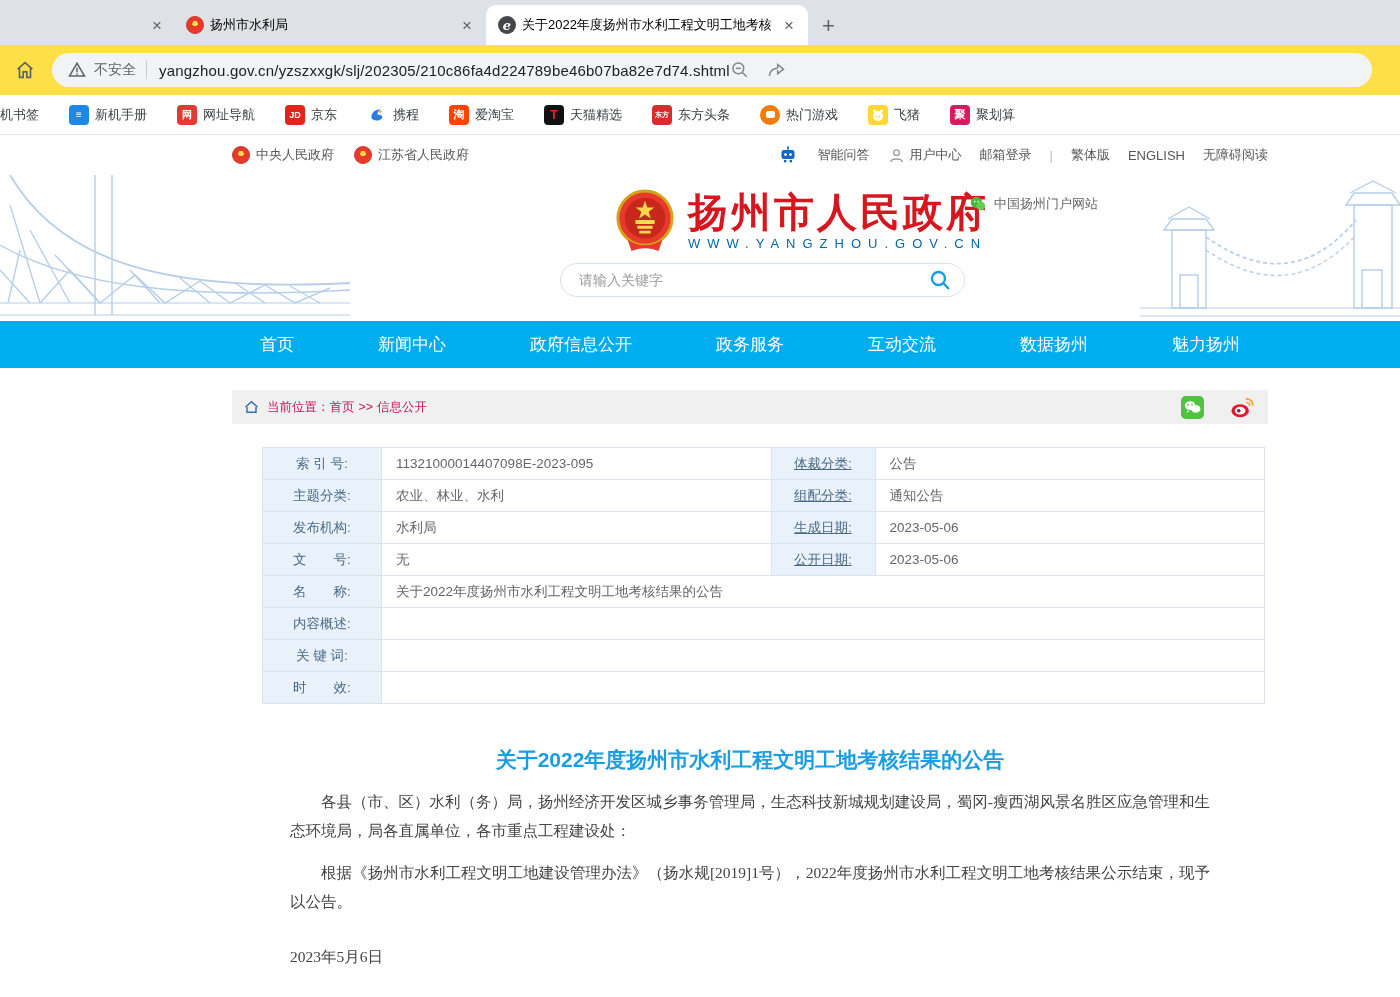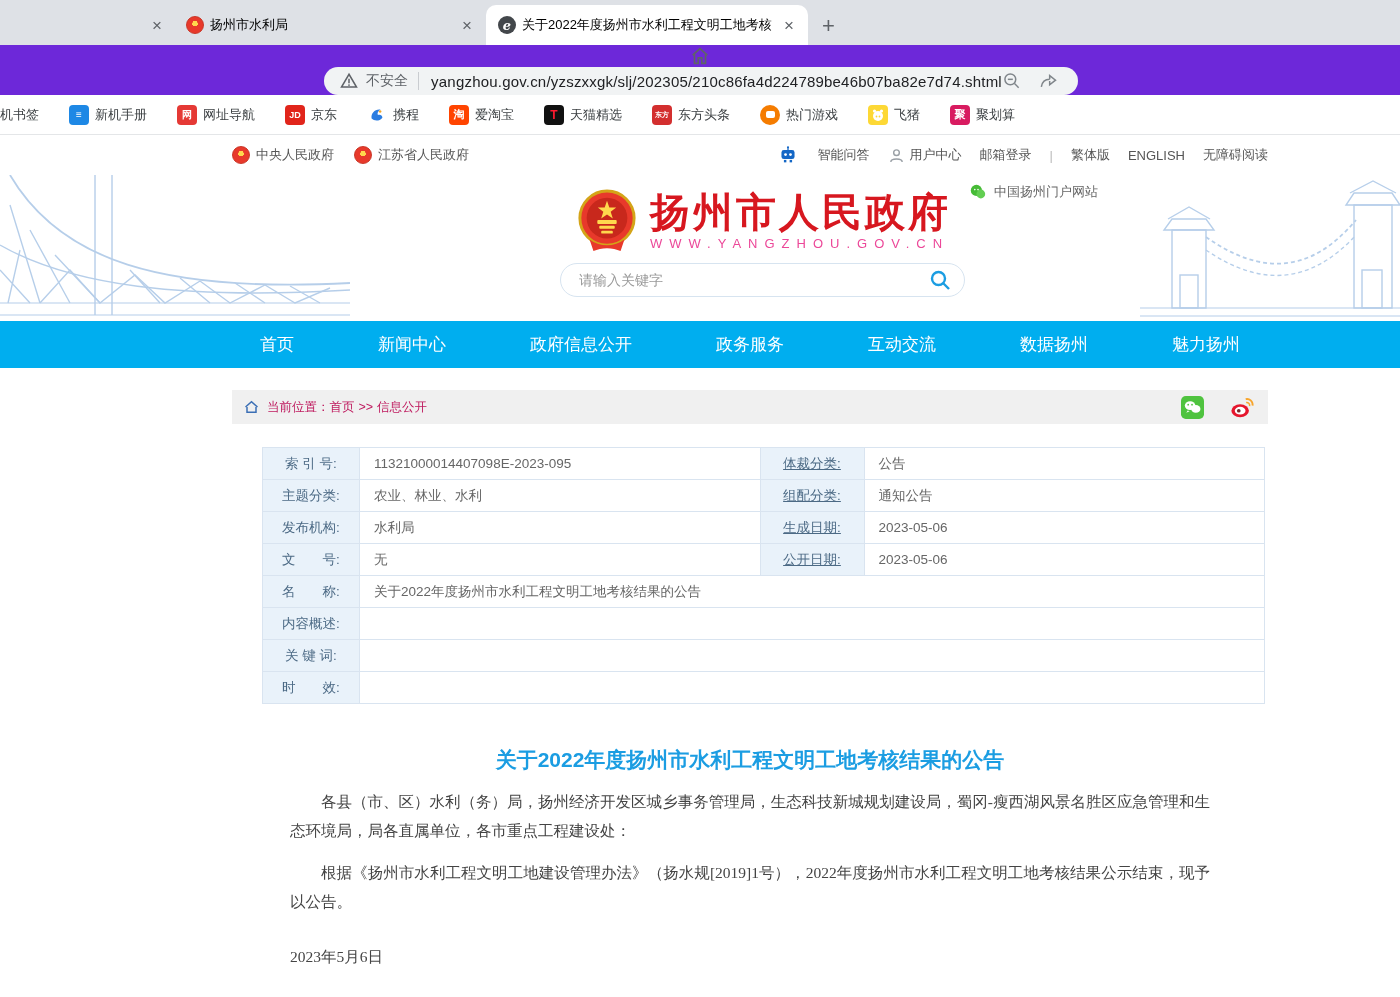--- a/index.html
+++ b/index.html
@@ -15,21 +15,21 @@
   .close-x { color:#5f6368; font-size:17px; line-height:1; padding:2px 4px; cursor:pointer; }
   .favicon { width:18px; height:18px; flex:0 0 18px; }
   .emblem-fav { width:18px; height:18px; border-radius:50%;
       background:radial-gradient(circle at 50% 42%, #ffd84d 0 22%, #e8392b 23% 100%);
       border:1px solid #c93425; }
   .dark-fav { width:18px; height:18px; border-radius:50%; background:#43474b; color:#fff;
       font-size:13px; font-weight:bold; font-style:italic; display:flex; align-items:center;
       justify-content:center; font-family:"DejaVu Serif",serif; }
   .newtab { font-size:22px; color:#5f6368; margin:0 0 6px 14px; cursor:pointer; }
 
-  .toolbar { height:50px; background:#6d28d9; display:flex; align-items:center; padding:0 14px;flex-direction:column; }
+  .toolbar { height:50px; background:#fde047; display:flex; align-items:center; padding:0 14px; }
   .tool-ic { width:22px; height:22px; color:#5f6368; }
   .addrbar { flex:1; height:34px; background:#f1f3f4; border-radius:17px; margin:0 14px 0 16px;
              display:flex; align-items:center; padding:0 16px; }
   .sec-label { color:#5f6368; font-size:14px; margin:0 10px 0 8px; }
   .addr-sep { width:1px; height:18px; background:#c9ccd0; margin-right:12px; }
   .url { font-size:15px; color:#202124; letter-spacing:.2px; }
   .addr-right { display:flex; align-items:center; gap:16px; margin-right:4px; }
 
   .bookmarks { height:40px; background:#fff; border-bottom:1px solid #e4e6e8;
                display:flex; align-items:center; gap:30px; padding:0 4px; font-size:13px; color:#3c4043; }
@@ -48,24 +48,24 @@
   .util-inner { width:1036px; margin-left:232px; display:flex; align-items:center; font-size:13px; color:#555; }
   .gov-link { display:flex; align-items:flex-end; gap:6px; margin-right:20px; cursor:pointer; }
   .util-right { margin-left:auto; display:flex; align-items:center; gap:18px; }
   .util-right span { cursor:pointer; }
   .util-div { color:#bbb; cursor:default !important; }
 
   
   .banner { height:146px; position:relative; background:#fff; }
   .banner .art { position:absolute; top:0; opacity:.85; pointer-events:none; }
   .art-left { left:0; } .art-right { right:0; }
-  .brandrow { position:absolute; left:576px; top:14px; display:flex; align-items:center; gap:12px; }
+  .brandrow { position:absolute; left:614px; top:14px; display:flex; align-items:center; gap:12px; }
   .site-name { font-size:40px; font-weight:bold; color:#d7171f; letter-spacing:3px; line-height:1.05; }
-  .site-url { font-size:13px; color:#ec4899; letter-spacing:7px; margin-top:3px; }
-  .portal { position:absolute; left:970px; top:8px; display:flex; align-items:center; gap:8px;
+  .site-url { font-size:13px; color:#0369a1; letter-spacing:7px; margin-top:3px; }
+  .portal { position:absolute; left:970px; top:20px; display:flex; align-items:center; gap:8px;
             font-size:13px; color:#666; cursor:pointer; }
   .searchbox { position:absolute; left:560px; top:88px; width:405px; height:34px; border:1px solid #d7e4f0;
                border-radius:18px; background:#fff; display:flex; align-items:center; padding:0 12px 0 18px; }
   .searchbox input { flex:1; border:none; outline:none; font-size:14px; color:#333; background:transparent;
                      font-family:"Liberation Sans","DejaVu Sans",sans-serif; }
   .searchbox input::placeholder { color:#999; }
 
   
   .mainnav { height:47px; background:#00aeef; }
   .nav-inner { width:1036px; margin-left:232px; height:100%; display:flex; align-items:center;
@@ -76,21 +76,21 @@
   .container { width:1036px; margin-left:232px; }
   .crumbbar { margin-top:22px; height:34px; background:#f0f0f0; display:flex; align-items:center;
               padding:0 12px; font-size:12.5px; color:#be185d; }
   .crumbbar .link { cursor:pointer; }
   .crumb-sep { margin:0 4px; }
   .crumb-right { margin-left:auto; display:flex; align-items:center; gap:26px; padding-right:2px; }
 
   table.meta { border-collapse:collapse; table-layout:fixed; width:1003px; margin:23px 0 0 30px; }
   table.meta td { border:1px solid #d9e4f0; height:32px; font-size:13.5px; }
   td.lbl { background:#e9f2fa; color:#4c6a85; text-align:center; }
-  td.c1 { width:97px; } td.c3 { width:104px;text-decoration:underline; }
+  td.c1 { width:119px; } td.c3 { width:104px;text-decoration:underline; }
   td.val { background:#fff; color:#666; padding-left:14px; }
 
   .article { padding:0 58px; }
   .art-title { margin-top:42px; text-align:center; font-size:21px; font-weight:bold; color:#1b9de2;
                font-family:"Liberation Sans","DejaVu Sans",sans-serif; }
   .art-p { margin-top:14px; font-size:15.5px; color:#444; line-height:1.85; text-indent:2em;
            font-family:"Liberation Serif","DejaVu Serif",serif; text-align:justify; }
   .art-p.first { }
   .art-date { margin-top:30px; text-align:left; font-size:15.5px; color:#444; padding-right:4px;
               font-family:"Liberation Serif","DejaVu Serif",serif; }

